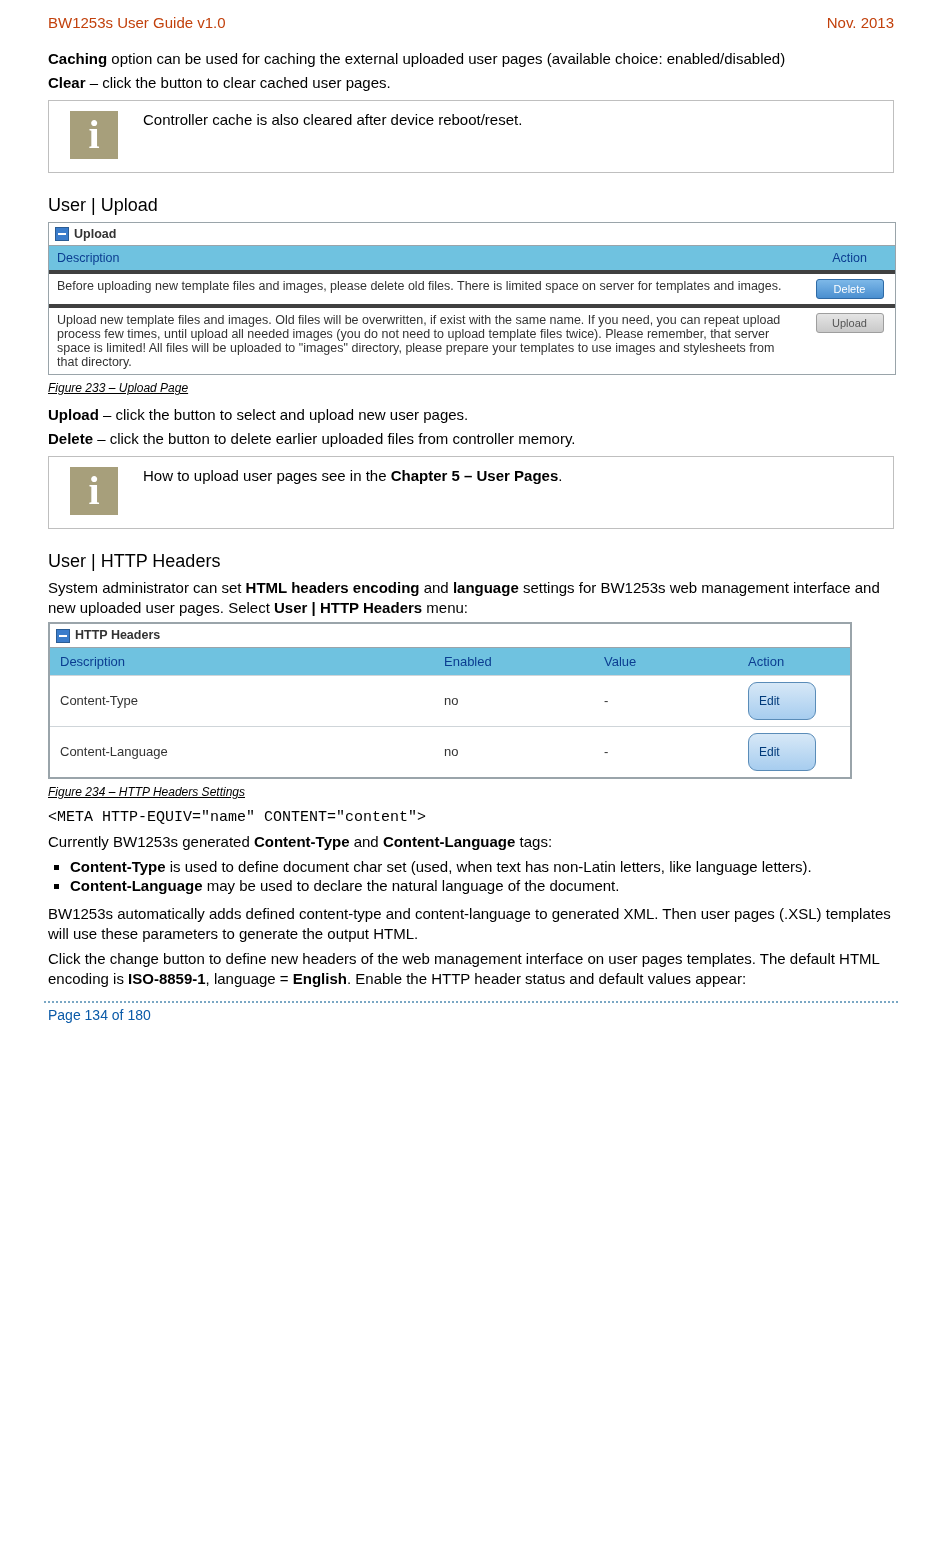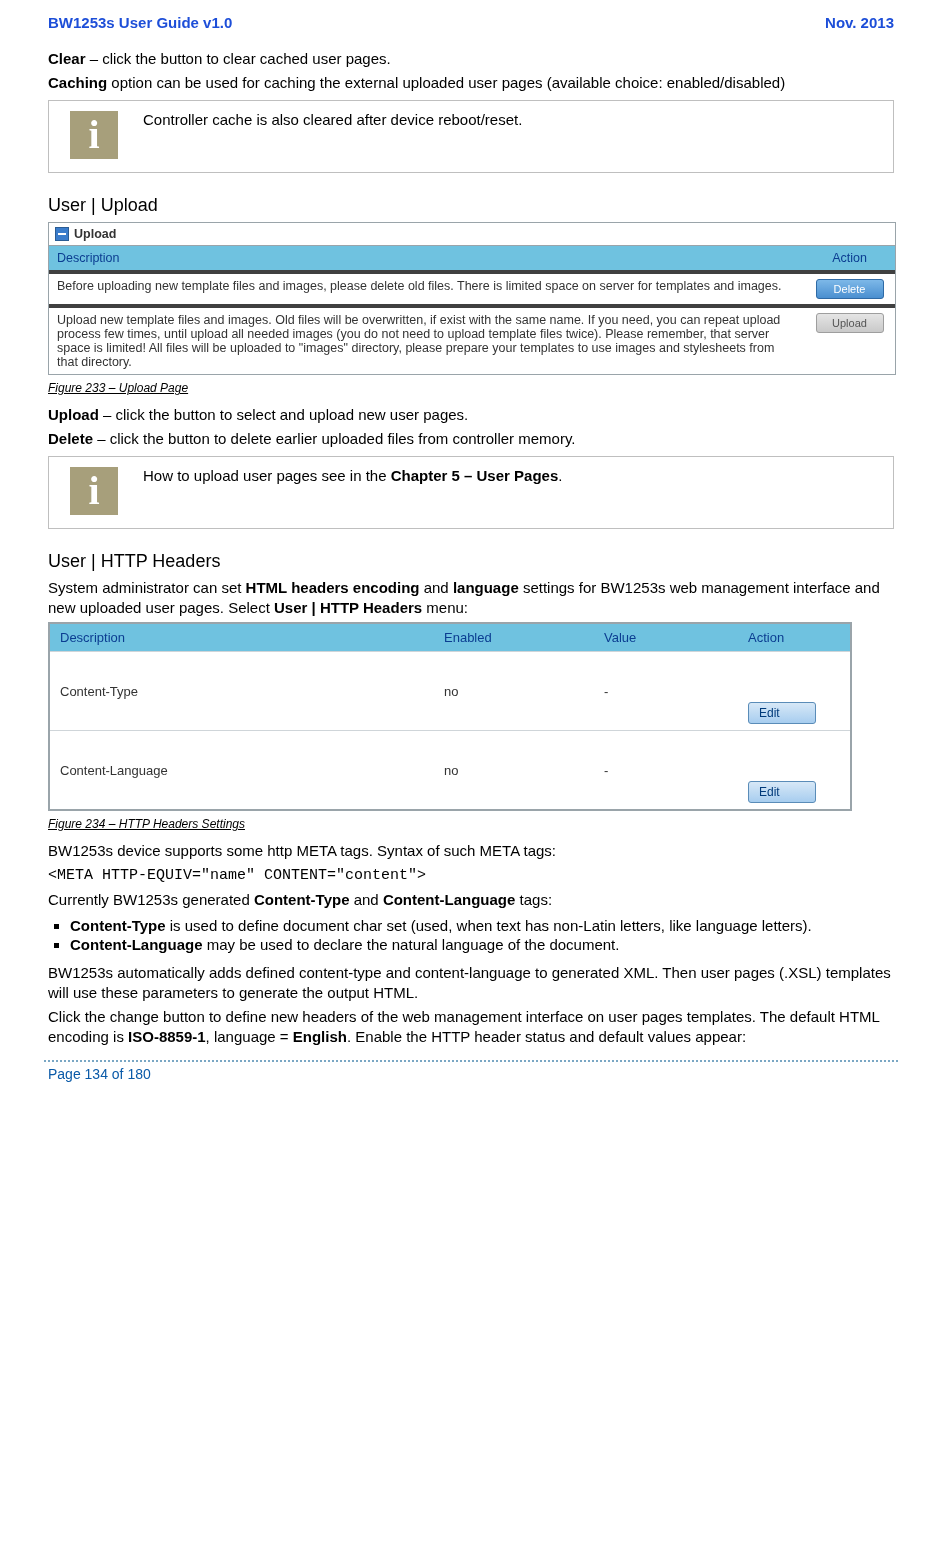--- a/index.html
+++ b/index.html
@@ -11,22 +11,22 @@
   }
   .page {
     width: 942px;
     margin: 0 auto;
     padding: 14px 48px 20px 48px;
     box-sizing: border-box;
   }
   .hdr {
     display: flex;
     justify-content: space-between;
-    font-weight: bold;
-    color: #1d4ed8;
+    font-weight: normal;
+    color: #c2410c;
     font-size: 15px;
     margin-bottom: 18px;
   }
   .body-text {
     line-height: 1.35;
     margin: 4px 0;
   }
   .bold { font-weight: bold; }
   .info-table {
     width: 100%;
@@ -157,27 +157,26 @@
   .http-table th {
     background: #6fc2e0;
     color: #0b3d91;
     font-weight: normal;
     border-top: none;
   }
   .http-table td.actcell { width: 90px; }
   .btn-edit {
     display:inline-block;
     min-width:46px;
-    padding: 3px 10px;
+    padding: 11px 10px;
     font-size:12px;
     color:#003a7a;
     background: linear-gradient(#d7e8f7, #a7cdef);
     border: 1px solid #5a8cb8;
-    border-radius:3px;
-    margin-top:44px;
+    border-radius:9px;
   }
 
   .mono {
     font-family: "Courier New", monospace;
     font-size: 15px;
     margin: 6px 0;
   }
   ul.bullets { margin: 6px 0 10px 22px; padding: 0; }
   ul.bullets li { margin: 2px 0; list-style: square; }
 
@@ -192,24 +191,24 @@
 <body>
 
 <div class="page">
 
   <div class="hdr">
     <span>BW1253s User Guide v1.0</span>
     <span>Nov.  2013</span>
   </div>
 
   <p class="body-text">
+    <span class="bold">Caching</span><span> option can be used for caching the external uploaded user pages (available choice: enabled/disabled)</span>
+  </p>
+  <p class="body-text">
     <span class="bold">Clear</span><span> – click the button to clear cached user pages.</span>
-  </p>
-  <p class="body-text">
-    <span class="bold">Caching</span><span> option can be used for caching the external uploaded user pages (available choice: enabled/disabled)</span>
   </p>
 
   <table class="info-table">
     <tbody>
         <tr>
       <td class="info-icon-cell"><span class="info-icon"></span></td>
       <td class="info-text-cell">Controller cache is also cleared after device reboot/reset.</td>
     </tr>
   </tbody>
     </table>
@@ -259,20 +258,23 @@
   </tbody>
     </table>
 
   <h2 class="section">User | HTTP Headers</h2>
 
   <p class="body-text">
     <span>System administrator can set </span><span class="bold">HTML headers encoding</span><span> and </span><span class="bold">language</span><span> settings for BW1253s web management interface and new uploaded user pages. Select </span><span class="bold">User | HTTP Headers</span><span> menu:</span>
   </p>
 
   <div class="ui-panel http-panel">
+    <div class="ui-title">
+      <span class="sqicon"></span><span>HTTP Headers</span>
+    </div>
     <table class="http-table">
       <tbody>
           <tr>
         <th style="width:48%">Description</th>
         <th style="width:20%">Enabled</th>
         <th style="width:18%">Value</th>
         <th style="width:14%">Action</th>
       </tr>
       <tr>
         <td>Content-Type</td>
@@ -285,21 +287,20 @@
         <td>no</td>
         <td>-</td>
         <td class="actcell"><span class="btn-edit">Edit</span></td>
       </tr>
     </tbody>
       </table>
   </div>
 
   <p class="caption">Figure 234 – HTTP Headers Settings</p>
 
-  <p class="body-text">BW1253s device supports some http META tags. Syntax of such META tags:</p>
   <p class="mono">&lt;META HTTP-EQUIV="name" CONTENT="content"&gt;</p>
 
   <p class="body-text">
     <span>Currently BW1253s generated </span><span class="bold">Content-Type</span><span> and </span><span class="bold">Content-Language</span><span> tags:</span>
   </p>
 
   <ul class="bullets">
     <li><span class="bold">Content-Type</span><span> is used to define document char set (used, when text has non-Latin letters, like language letters).</span></li>
     <li><span class="bold">Content-Language</span><span> may be used to declare the natural language of the document.</span></li>
   </ul>

